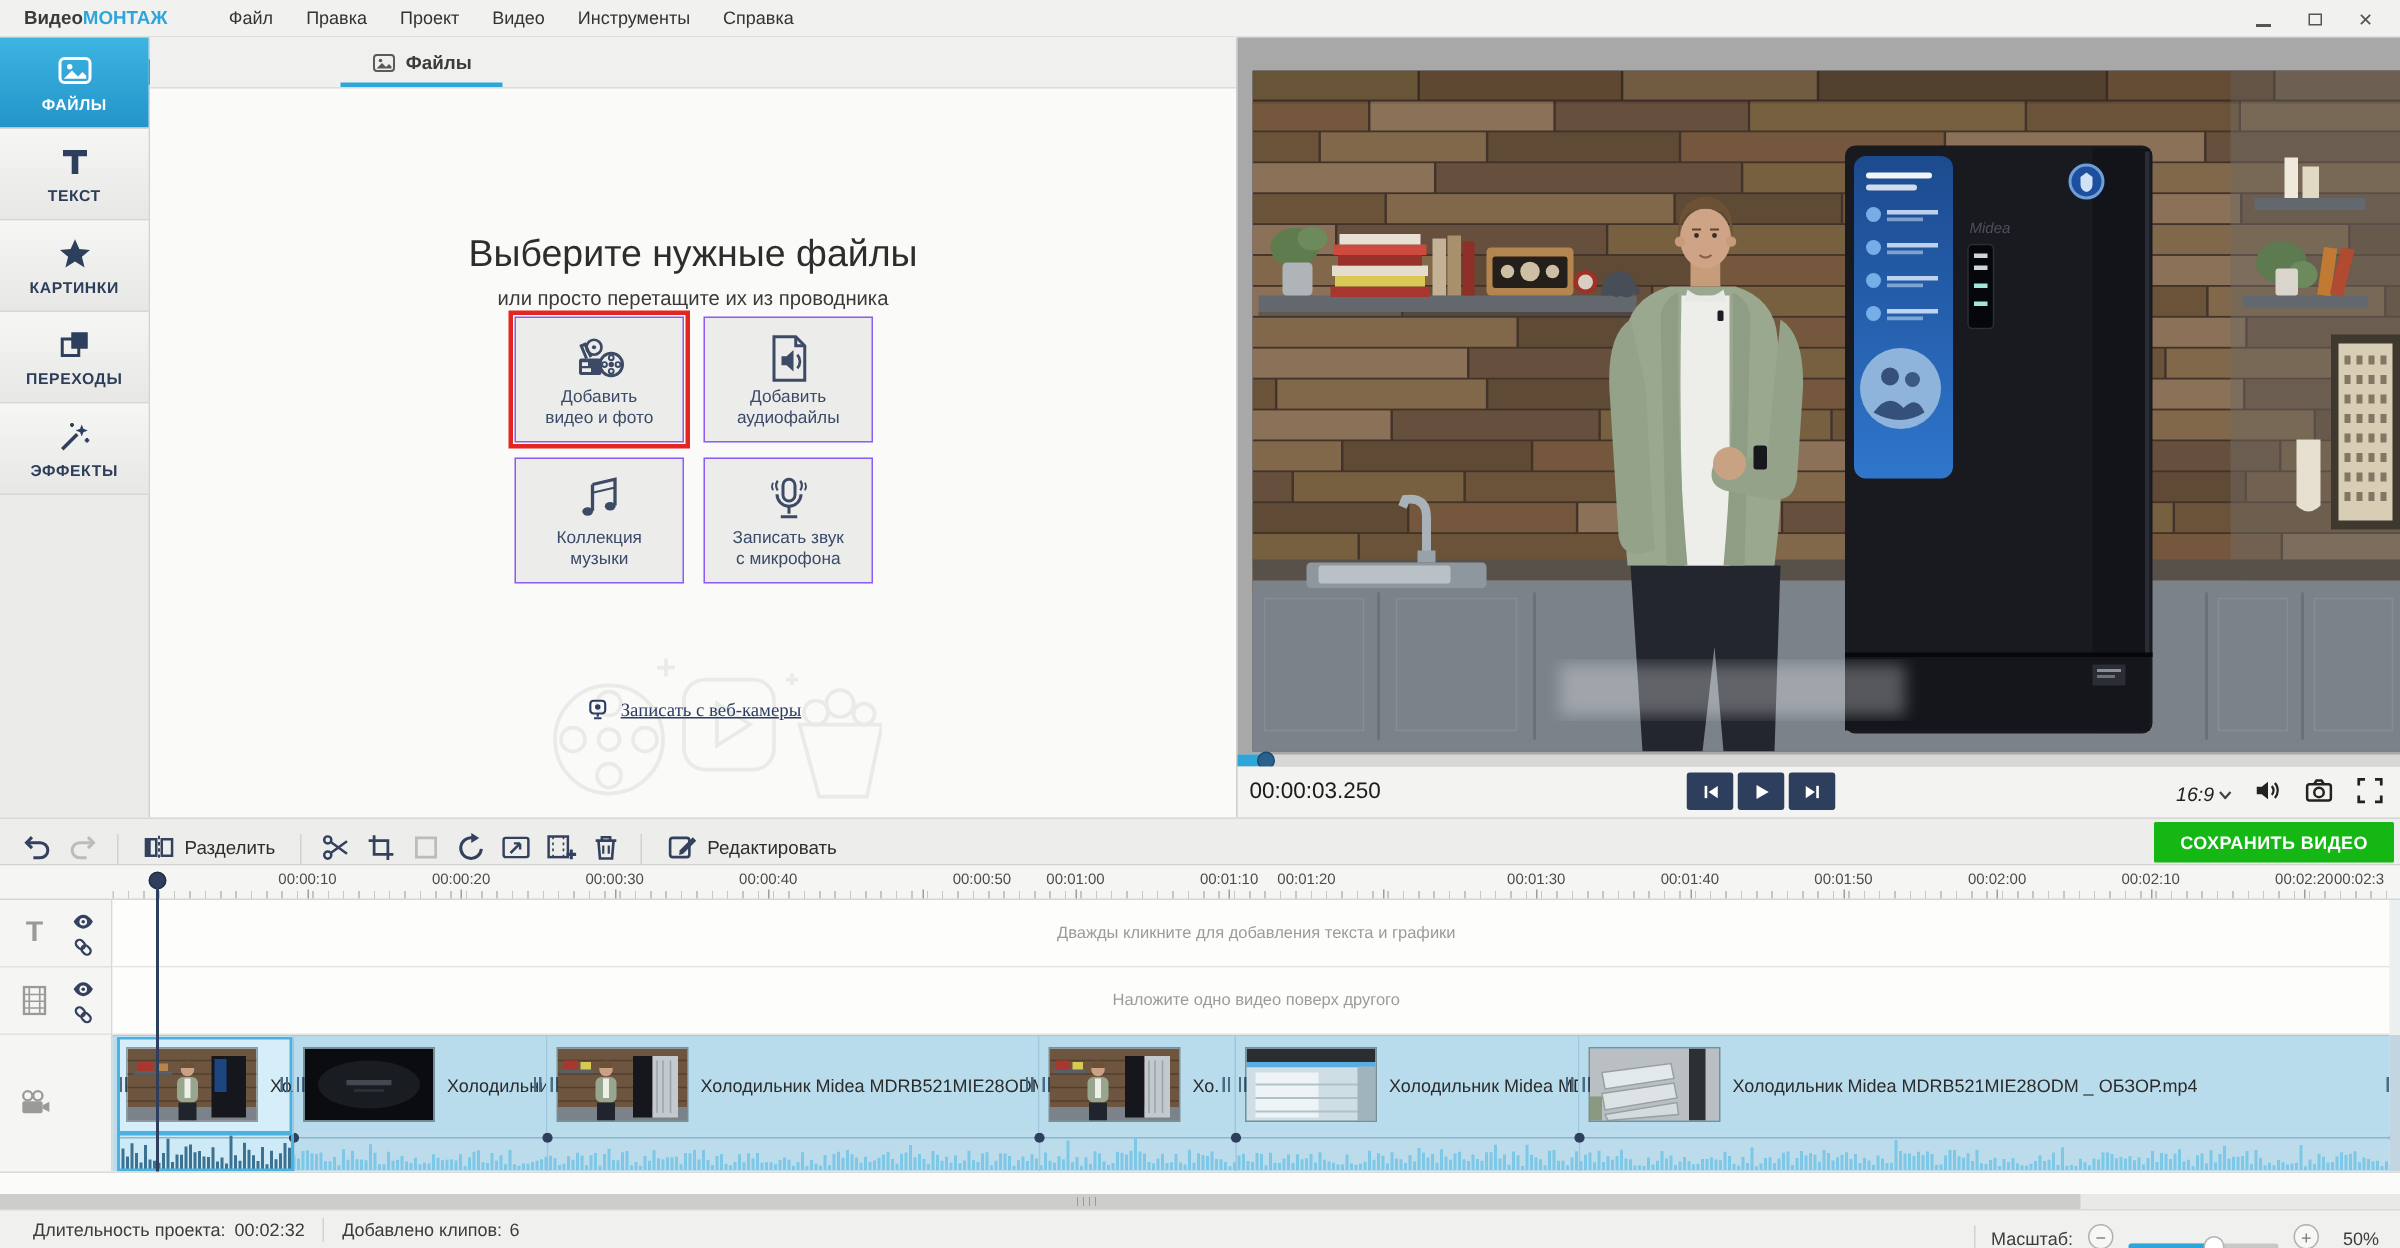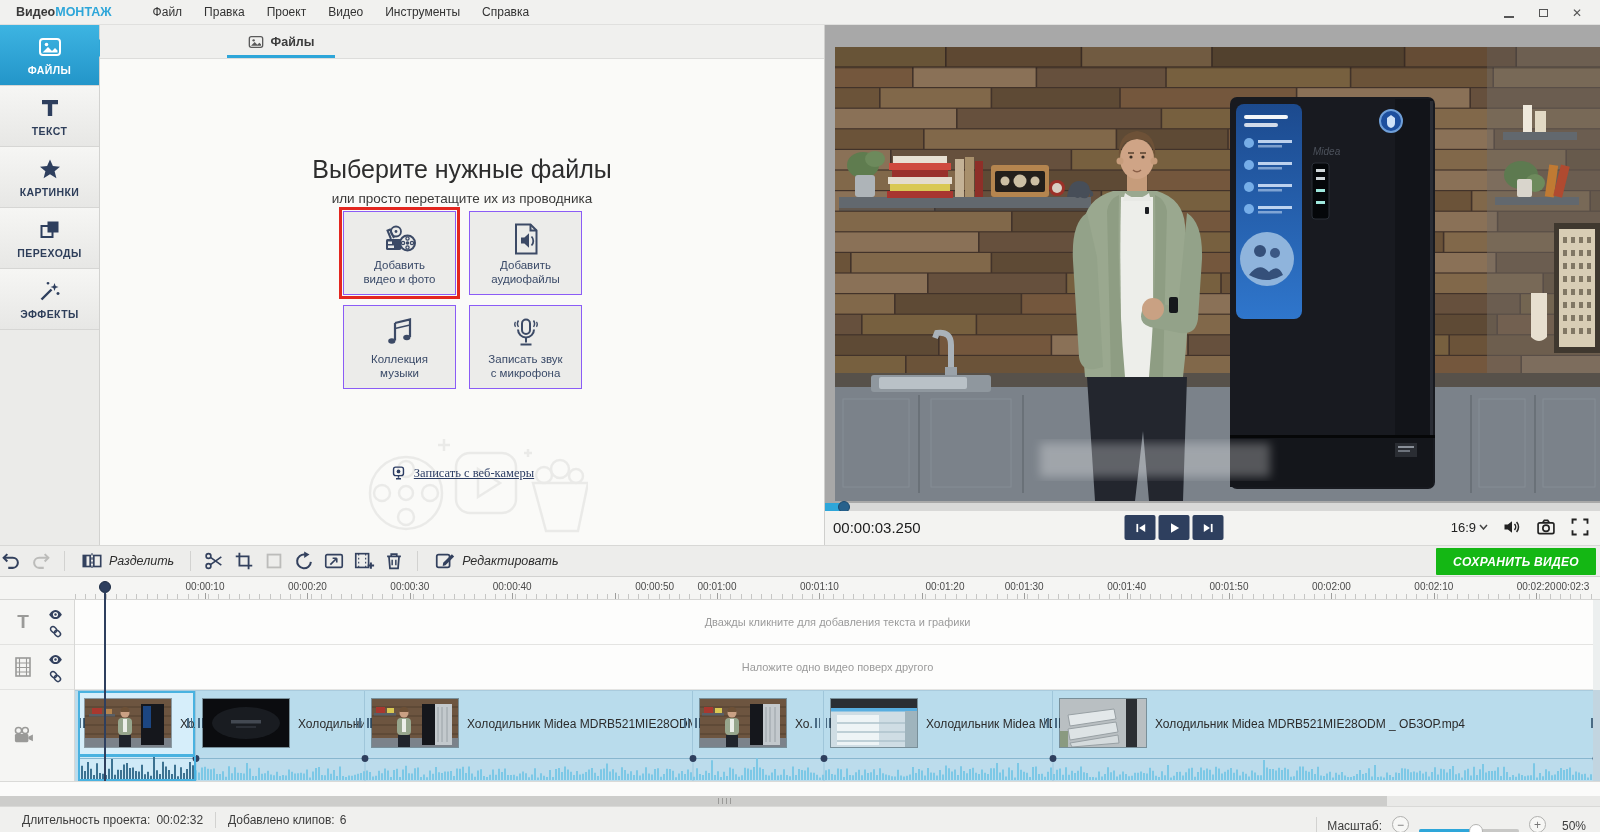--- a/index.html
+++ b/index.html
@@ -48,25 +48,25 @@
   .preview{position:absolute;left:825px;top:25px;width:775px;height:520px;background:#a8a8a8;}
   .video-wrap{position:absolute;left:10px;top:22px;width:765px;height:454px;background:#555;overflow:hidden;}
   .seek{position:absolute;left:0;top:478px;width:775px;height:8px;background:#d8d8d7;cursor:pointer;}
   .seek-fill{position:absolute;left:0;top:0;height:8px;background:var(--accent);}
   .seek-handle{position:absolute;top:-2px;width:12px;height:12px;border-radius:50%;background:#27618c;border:1px solid #1c4a6e;}
   .pcontrols{position:absolute;left:0;top:486px;width:775px;height:34px;background:#f3f3f1;}
   .ptime{position:absolute;left:8px;top:8px;font-size:15px;color:#1c1c1c;}
   .transport{position:absolute;left:349px;top:4px;transform:translateX(-50%);display:flex;gap:3px;}
   .tbtn{width:31px;height:25px;background:var(--navy);border-radius:2px;display:flex;align-items:center;justify-content:center;cursor:pointer;}
   .tbtn svg{width:14px;height:14px;}
-  .pright{position:absolute;right:10px;top:6px;display:flex;align-items:center;gap:14px;color:#333;}
+  .pright{position:absolute;right:10px;top:6px;display:flex;align-items:flex-end;gap:14px;color:#333;font-style:italic;}
   .aspect{display:flex;align-items:center;gap:3px;font-size:13px;color:#222;cursor:pointer;}
   .picon{width:20px;height:20px;color:#222;cursor:pointer;}
   
-  .toolbar{position:absolute;left:0;top:545px;width:1600px;height:32px;background:#ededeb;border-top:1px solid #d8d8d6;border-bottom:1px solid #d2d2d0;display:flex;align-items:center;gap:8px;font-style:italic;}
+  .toolbar{position:absolute;left:0;top:545px;width:1600px;height:32px;background:#ededeb;border-top:1px solid #d8d8d6;border-bottom:1px solid #d2d2d0;display:flex;align-items:flex-end;padding-left:14px;gap:8px;}
   .ticon{width:22px;height:22px;color:#33415e;display:flex;align-items:center;justify-content:center;cursor:pointer;}
   .ticon.disabled{color:#bcbcba;cursor:default;}
   .tlabelbtn{display:flex;align-items:center;gap:6px;font-size:12.5px;color:#2e2e2e;cursor:pointer;padding:0 4px;}
   .tsep{width:1px;height:20px;background:#d2d2d0;margin:0 4px;}
   .save-btn{position:absolute;right:4px;top:2px;width:160px;height:27px;background:var(--green);color:#fff;font-size:12px;font-weight:bold;display:flex;align-items:center;justify-content:center;letter-spacing:.3px;cursor:pointer;border-radius:1px;}
   
   .ruler{position:absolute;left:0;top:577px;width:1600px;height:23px;background:#f5f5f3;border-bottom:1px solid #d6d6d4;overflow:hidden;}
   .ruler-ticks{position:absolute;left:75px;top:17px;width:1525px;height:6px;background:repeating-linear-gradient(90deg,#c6c6c4 0 1px,transparent 1px 10.24px);}
   .rlabel{position:absolute;top:4px;font-size:10px;color:#4a4a4a;transform:translateX(-50%);white-space:nowrap;}
   .rlabel.edge{transform:none;}
@@ -668,21 +668,21 @@
       <span class="rlabel" style="left: 409.8px;">00:00:30</span>
       <span class="rmaj" style="left: 409.8px;"></span>
       <span class="rlabel" style="left: 512.2px;">00:00:40</span>
       <span class="rmaj" style="left: 512.2px;"></span>
       <span class="rlabel" style="left: 614.6px; margin-left: 40px;">00:00:50</span>
       <span class="rmaj" style="left: 614.6px;"></span>
       <span class="rlabel" style="left: 717px;">00:01:00</span>
       <span class="rmaj" style="left: 717px;"></span>
       <span class="rlabel" style="left: 819.4px;">00:01:10</span>
       <span class="rmaj" style="left: 819.4px;"></span>
-      <span class="rlabel" style="left: 945px;">00:01:20</span>
+      <span class="rlabel" style="left: 871px;">00:01:20</span>
       <span class="rmaj" style="left: 921.8px;"></span>
       <span class="rlabel" style="left: 1024.2px;">00:01:30</span>
       <span class="rmaj" style="left: 1024.2px;"></span>
       <span class="rlabel" style="left: 1126.6px;">00:01:40</span>
       <span class="rmaj" style="left: 1126.6px;"></span>
       <span class="rlabel" style="left: 1229px;">00:01:50</span>
       <span class="rmaj" style="left: 1229px;"></span>
       <span class="rlabel" style="left: 1331.4px;">00:02:00</span>
       <span class="rmaj" style="left: 1331.4px;"></span>
       <span class="rlabel" style="left: 1433.8px;">00:02:10</span>

